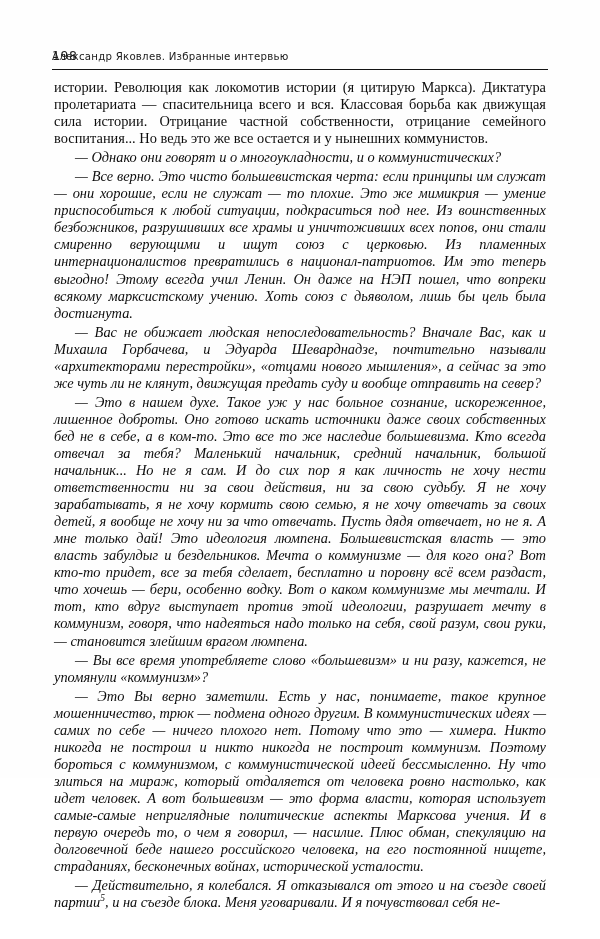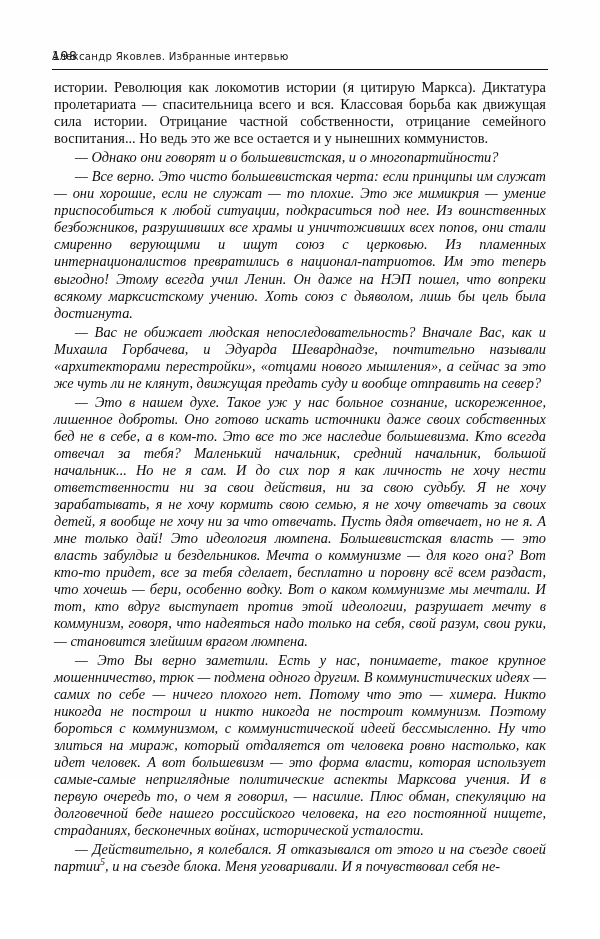--- a/index.html
+++ b/index.html
@@ -105,21 +105,22 @@
 <div class="page">
 
   <div class="running-head">
     <span class="folio">198</span>
     <span class="head-title">Александр Яковлев. Избранные интервью</span>
   </div>
   <div class="head-rule"></div>
 
   <div class="textblock">
     <p class="cont">истории. Революция как локомотив истории (я цитирую Маркса). Диктатура пролетариата — спасительница всего и вся. Классовая борьба как движущая сила истории. Отрицание частной собственности, отрицание семейного воспитания... Но ведь это же все остается и у нынешних коммунистов.</p>
-    <p class="q">— Однако они говорят и о большевистская, и о многопартийности?</p>
+    <p class="q">— Однако они говорят и о многоукладности, и о коммунистических?</p>
     <p class="para">— Все верно. Это чисто большевистская черта: если принципы им служат — они хорошие, если не служат — то плохие. Это же мимикрия — умение приспособиться к любой ситуации, подкраситься под нее. Из воинственных безбожников, разрушивших все храмы и уничтоживших всех попов, они стали смиренно верующими и ищут союз с церковью. Из пламенных интернационалистов превратились в национал-патриотов. Им это теперь выгодно! Этому всегда учил Ленин. Он даже на НЭП пошел, что вопреки всякому марксистскому учению. Хоть союз с дьяволом, лишь бы цель была достигнута.</p>
     <p class="q">— Вас не обижает людская непоследовательность? Вначале Вас, как и Михаила Горбачева, и Эдуарда Шеварднадзе, почтительно называли «архитекторами перестройки», «отцами нового мышления», а сейчас за это же чуть ли не клянут, движущая предать суду и вообще отправить на север?</p>
     <p class="para">— Это в нашем духе. Такое уж у нас больное сознание, искореженное, лишенное доброты. Оно готово искать источники даже своих собственных бед не в себе, а в ком-то. Это все то же наследие большевизма. Кто всегда отвечал за тебя? Маленький начальник, средний начальник, большой начальник... Но не я сам. И до сих пор я как личность не хочу нести ответственности ни за свои действия, ни за свою судьбу. Я не хочу зарабатывать, я не хочу кормить свою семью, я не хочу отвечать за своих детей, я вообще не хочу ни за что отвечать. Пусть дядя отвечает, но не я. А мне только дай! Это идеология люмпена. Большевистская власть — это власть забулдыг и бездельников. Мечта о коммунизме — для кого она? Вот кто-то придет, все за тебя сделает, бесплатно и поровну всё всем раздаст, что хочешь — бери, особенно водку. Вот о каком коммунизме мы мечтали. И тот, кто вдруг выступает против этой идеологии, разрушает мечту в коммунизм, говоря, что надеяться надо только на себя, свой разум, свои руки, — становится злейшим врагом люмпена.</p>
+    <p class="q">— Вы все время употребляете слово «большевизм» и ни разу, кажется, не упомянули «коммунизм»?</p>
     <p class="para">— Это Вы верно заметили. Есть у нас, понимаете, такое крупное мошенничество, трюк — подмена одного другим. В коммунистических идеях — самих по себе — ничего плохого нет. Потому что это — химера. Никто никогда не построил и никто никогда не построит коммунизм. Поэтому бороться с коммунизмом, с коммунистической идеей бессмысленно. Ну что злиться на мираж, который отдаляется от человека ровно настолько, как идет человек. А вот большевизм — это форма власти, которая использует самые-самые неприглядные политические аспекты Марксова учения. И в первую очередь то, о чем я говорил, — насилие. Плюс обман, спекуляцию на долговечной беде нашего российского человека, на его постоянной нищете, страданиях, бесконечных войнах, исторической усталости.</p>
     <p class="para"><span>— Действительно, я колебался. Я отказывался от этого и на съезде своей партии</span><sup class="fn">5</sup><span>, и на съезде блока. Меня уговаривали. И я почувствовал себя не-</span></p>
   </div>
 
 </div>
 
 </body></html>

